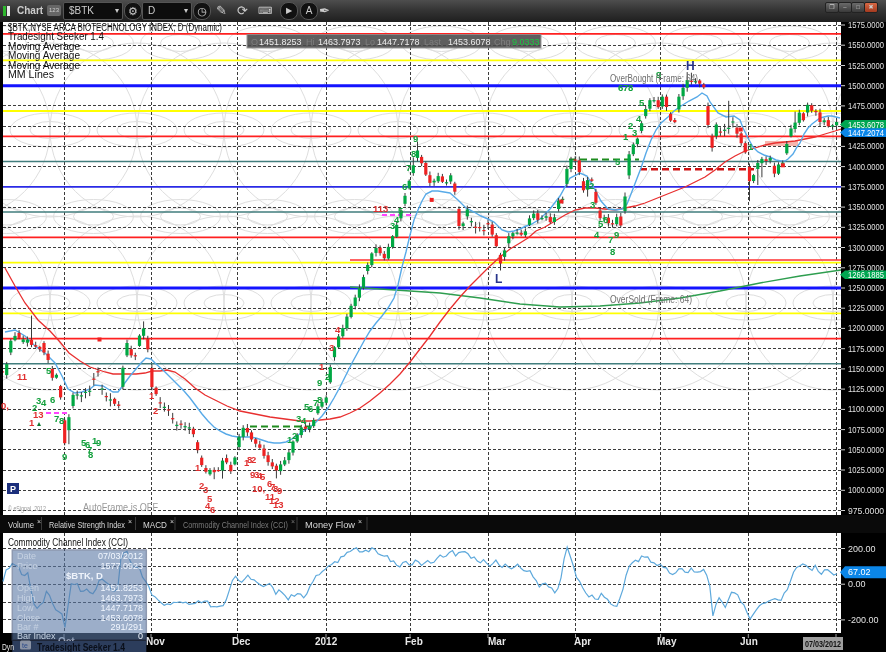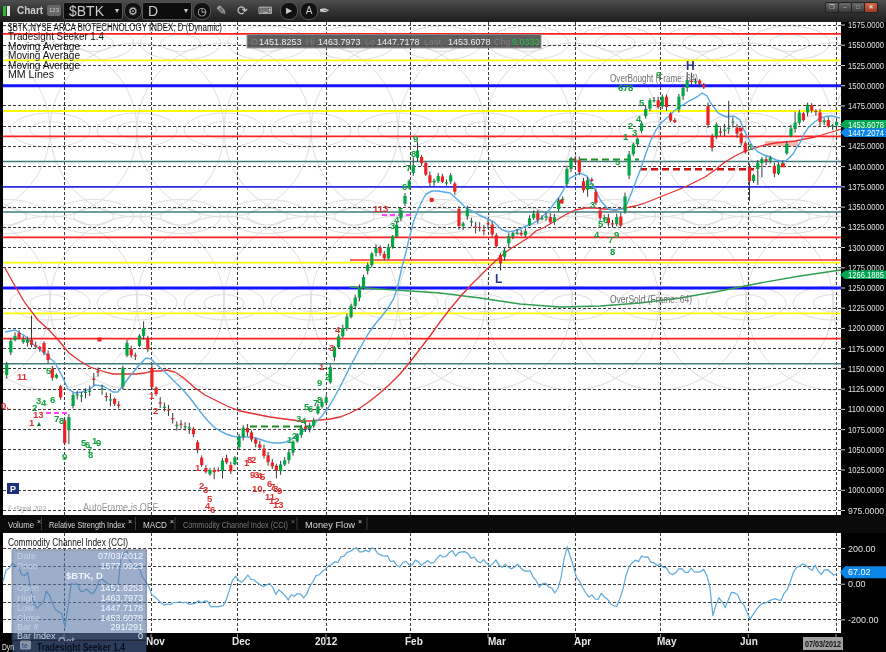--- a/index.html
+++ b/index.html
@@ -4,21 +4,21 @@
 #wrap{position:relative;width:886px;height:652px;background:#000;font-family:"Liberation Sans",sans-serif}
 #tb{position:absolute;left:0;top:0;width:886px;height:22px;background:linear-gradient(#4e4e4e,#353535 45%,#1f1f1f);border-bottom:1px solid #000}
 #tb span{position:absolute;top:0;height:22px;line-height:22px;color:#ccc}
 .cico{left:3px;width:10px}
 .cico i{position:absolute;top:6px;width:3px;height:10px}
 .b1{left:0;background:#2db52d}
 .b2{left:4px;background:#e8e8e8}
 .ctext{left:17px;font-size:10px;color:#ddd;font-weight:bold}
 .badge{top:5px!important;height:11px!important;line-height:11px!important;background:#666;border-radius:2px;font-size:6px;padding:0 2px;color:#eee}
 .dd{background:#0d0d0d;border:1px solid #555;height:16px!important;top:2px!important;line-height:16px!important;border-radius:2px}
-.ddt{left:5px;font-size:14px;color:#eee;height:16px!important;line-height:16px!important}
+.ddt{left:5px;font-size:10px;color:#eee;height:16px!important;line-height:16px!important}
 .ddar{right:3px;left:auto;font-size:8px;color:#bbb;height:16px!important;line-height:16px!important}
 .dd .ddt{position:absolute}
 .dd .ddar{position:absolute}
 .icbtn{width:16px;height:16px!important;top:2px!important;line-height:16px!important;background:#111;border:1px solid #555;border-radius:8px;text-align:center;font-size:11px;color:#ddd}
 .tico{font-size:13px;color:#c6c6c6}
 .wbtn{top:2px!important;width:12px;height:9px!important;line-height:9px!important;background:linear-gradient(#6a6a6a,#3a3a3a);border:1px solid #222;border-radius:2px;font-size:6px;text-align:center;color:#eee}
 .wclose{background:linear-gradient(#d86844,#a33a1f)}
 </style></head><body>
 <div id="wrap">
     <div id="tb">

